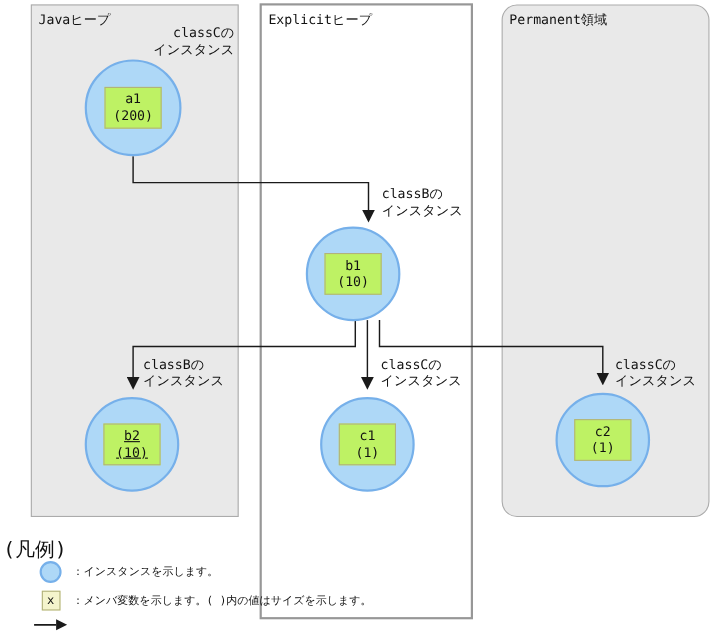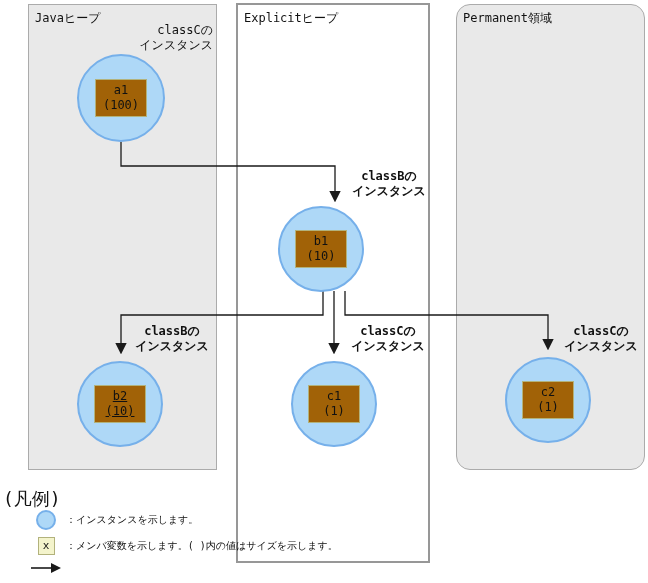--- a/index.html
+++ b/index.html
@@ -13,28 +13,28 @@
   .region.white{background:#ffffff;border:2px solid #979797;}
   .region-title{
     position:absolute;left:6px;top:5px;font-size:12px;white-space:nowrap;
   }
   .node{
     position:absolute;border-radius:50%;
     background:#aed8f7;border:2px solid #76b0ea;box-sizing:border-box;
     display:flex;align-items:center;justify-content:center;
   }
   .member-box{
-    background:#a16207;border:1px solid #b2b27c;
+    background:#bef264;border:1px solid #b2b27c;
     padding:3px 6px;min-width:38px;text-align:center;
     font-size:12px;line-height:15px;white-space:nowrap;
   }
   .class-label{
     position:absolute;font-size:12px;line-height:15px;white-space:nowrap;
   }
-  .class-label.center{text-align:center;font-weight:bold;}
+  .class-label.center{text-align:left;}
   .class-label.right{text-align:right;}
   #edge-layer{position:absolute;left:0;top:0;width:648px;height:583px;pointer-events:none;}
   .legend{position:absolute;left:0;top:481px;width:648px;}
   .legend-title{position:absolute;left:3px;top:6px;font-size:18px;}
   .legend-row{position:absolute;left:30px;display:flex;align-items:center;}
   .legend-icon-cell{width:32px;display:flex;justify-content:center;align-items:center;flex:none;}
   .legend-circle{
     width:20px;height:20px;border-radius:50%;box-sizing:border-box;
     background:#aed8f7;border:2px solid #76b0ea;
   }
@@ -67,21 +67,21 @@
     </defs>
     <polyline points="121,142 121,166 335,166 335,200" fill="none" stroke="#1a1a1a" stroke-width="1.3" marker-end="url(#arrow)"></polyline>
     <polyline points="323,291 323,315 121,315 121,352" fill="none" stroke="#1a1a1a" stroke-width="1.3" marker-end="url(#arrow)"></polyline>
     <polyline points="334,291 334,352" fill="none" stroke="#1a1a1a" stroke-width="1.3" marker-end="url(#arrow)"></polyline>
     <polyline points="345,291 345,315 548,315 548,348" fill="none" stroke="#1a1a1a" stroke-width="1.3" marker-end="url(#arrow)"></polyline>
   </svg>
 
   <div class="node" style="left:77px;top:54px;width:88px;height:88px;">
     <div class="member-box">
       <div>a1</div>
-      <div>(100)</div>
+      <div>(200)</div>
     </div>
   </div>
   <div class="node" style="left:278px;top:206px;width:86px;height:86px;">
     <div class="member-box">
       <div>b1</div>
       <div>(10)</div>
     </div>
   </div>
   <div class="node" style="left:77px;top:361px;width:86px;height:86px;text-decoration:underline;">
     <div class="member-box">

